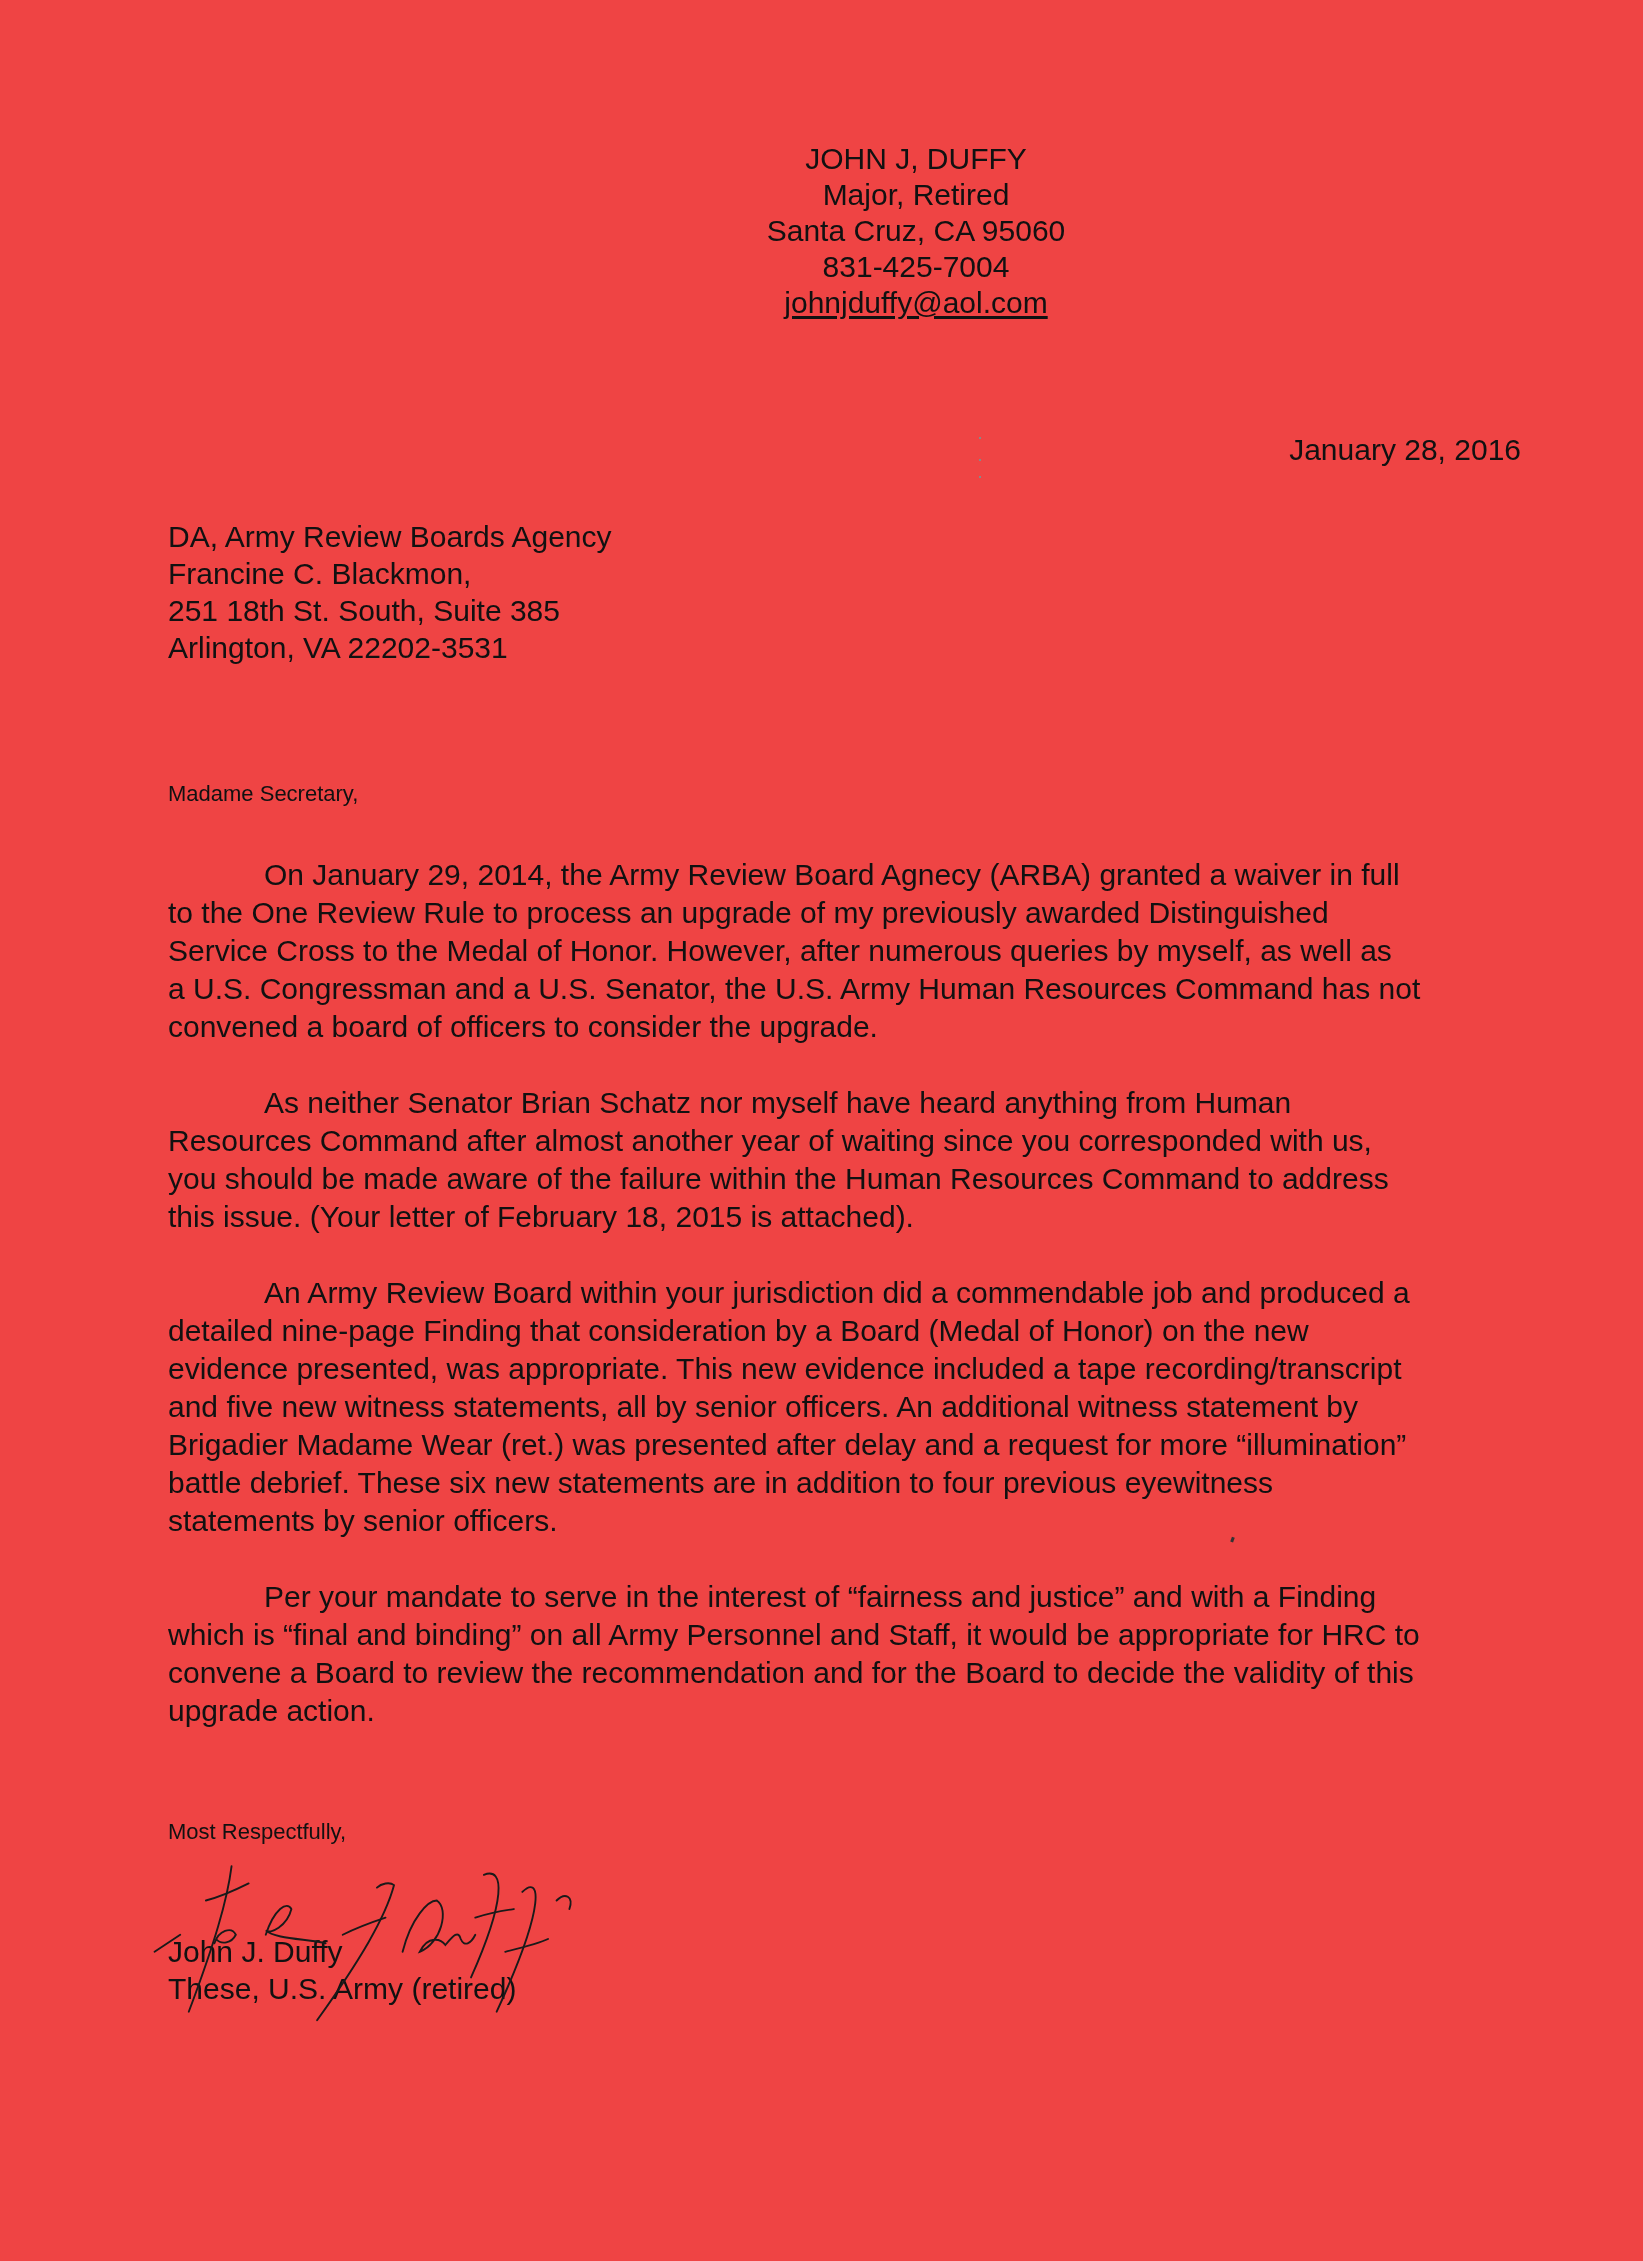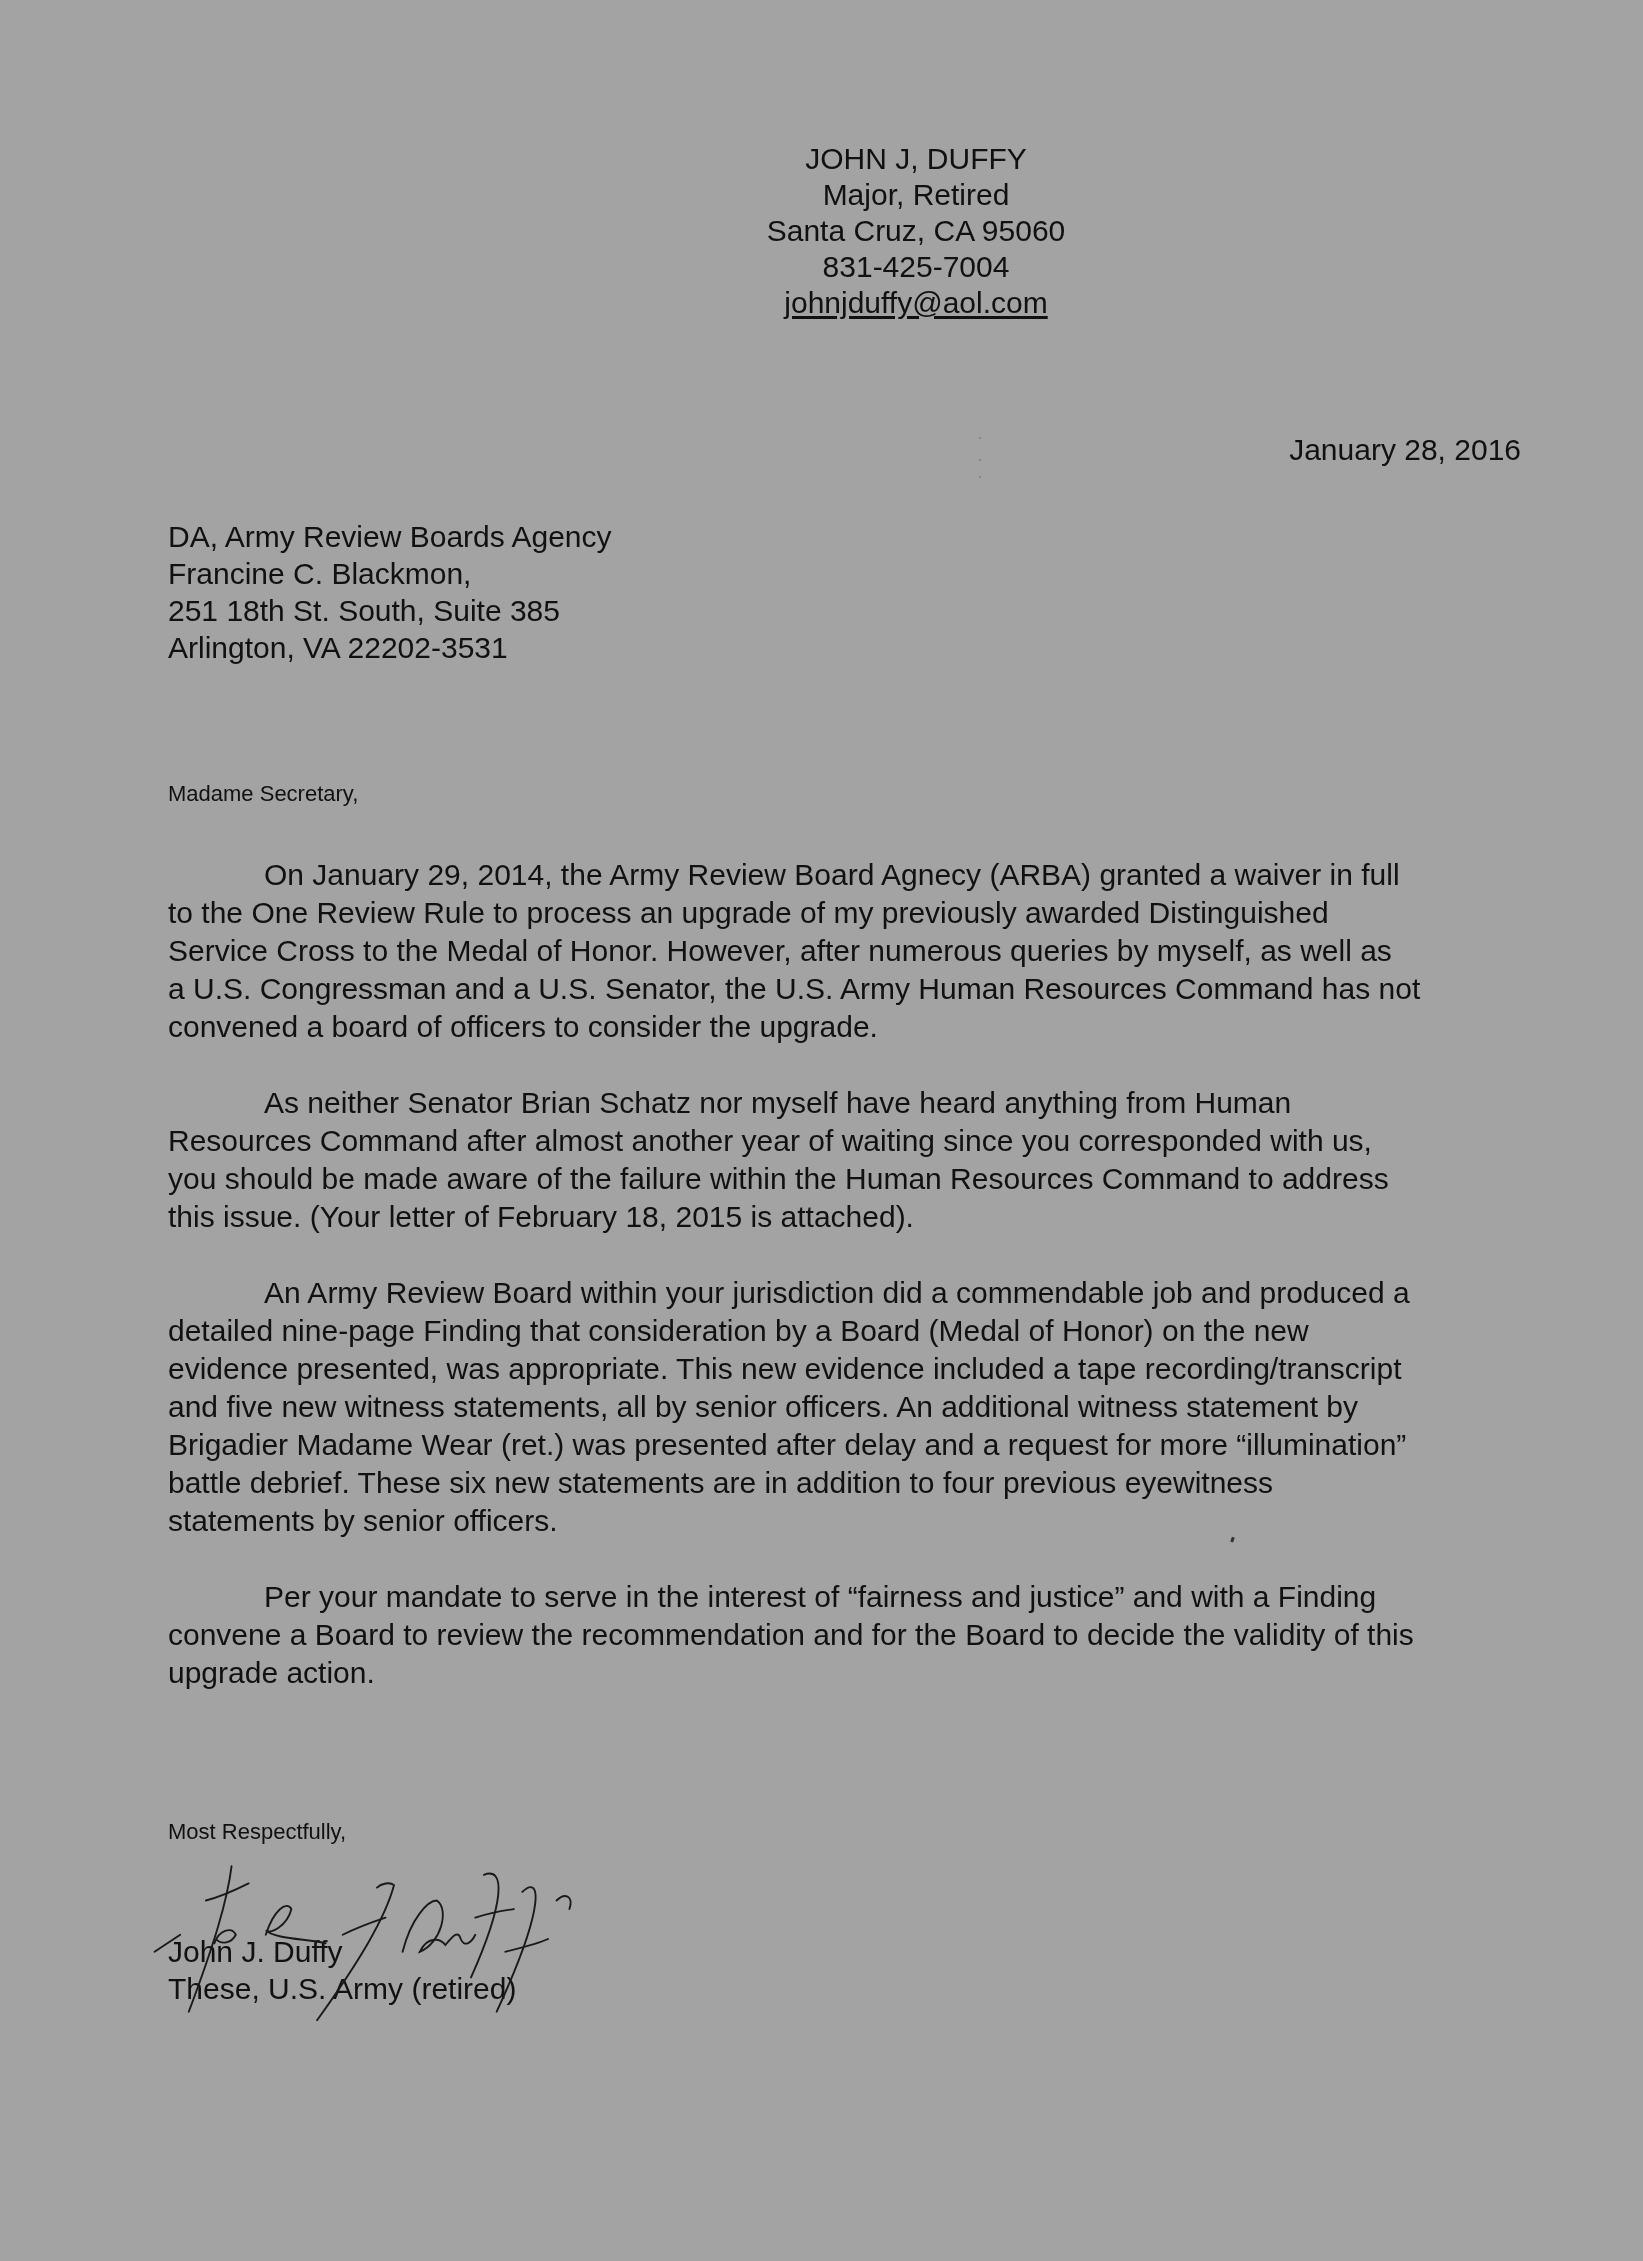--- a/index.html
+++ b/index.html
@@ -1,20 +1,20 @@
 <!DOCTYPE html>
 <html style="font-size:13.7px"><head>
 <meta charset="utf-8">
 <style>
   html, body { margin: 0; padding: 0; background: #ffffff; }
   body {
     width: 1644px; height: 2261px; position: relative; overflow: hidden;
     font-family: "Liberation Sans", sans-serif; color: #111111;
   }
-  .page { position: absolute; left: 0; top: 0; width: 1644px; height: 2261px; background: #a3a3a3; }
+  .page { position: absolute; left: 0; top: 0; width: 1644px; height: 2261px; background: #ef4444; }
   .letterhead {
     position: absolute; left: 599px; width: 634px; top: 141px;
     text-align: center; font-size: 30px; line-height: 36px;
   }
   .letterhead div { white-space: nowrap; }
   .email { text-decoration: underline; text-underline-offset: 3.4px; }
   .date {
     position: absolute; right: 123px; top: 432px; font-size: 30px; line-height: 36px;
   }
   .scan-marks {
@@ -93,20 +93,21 @@
       <span class="line indent">An Army Review Board within your jurisdiction did a commendable job and produced a</span>
       <span class="line">detailed nine-page Finding that consideration by a Board (Medal of Honor) on the new</span>
       <span class="line">evidence presented, was appropriate.  This new evidence included a tape recording/transcript</span>
       <span class="line">and five new witness statements, all by senior officers.  An additional witness statement by</span>
       <span class="line">Brigadier Madame Wear (ret.) was presented after delay and a request for more “illumination”</span>
       <span class="line">battle debrief.  These six new statements are in addition to four previous eyewitness</span>
       <span class="line">statements by senior officers.</span>
     </div>
     <div class="para">
       <span class="line indent">Per your mandate to serve in the interest of “fairness and justice” and with a Finding</span>
+      <span class="line">which is “final and binding” on all Army Personnel and Staff, it would be appropriate for HRC to</span>
       <span class="line">convene a Board to review the recommendation and for the Board to decide the validity of this</span>
       <span class="line">upgrade action.</span>
     </div>
   </div>
 
   <div class="stray-dot"></div>
 
   <div class="closing">Most Respectfully,</div>
 
   <div class="sigblock">

